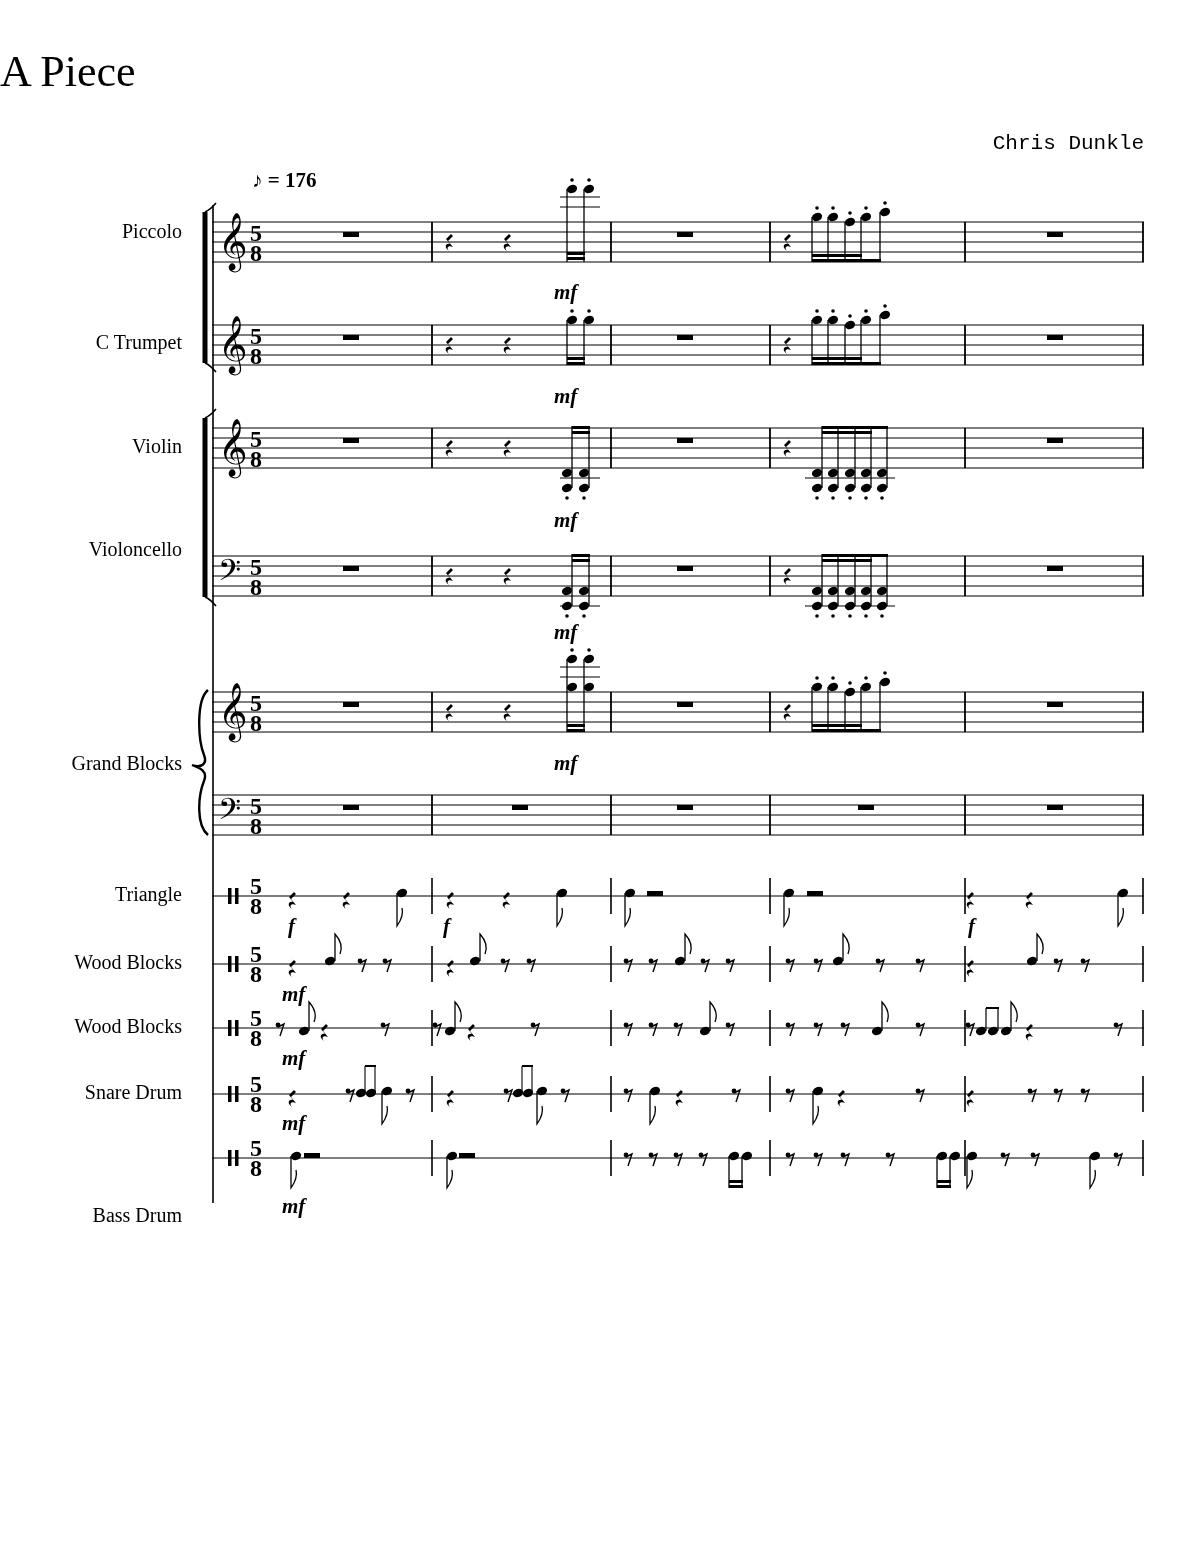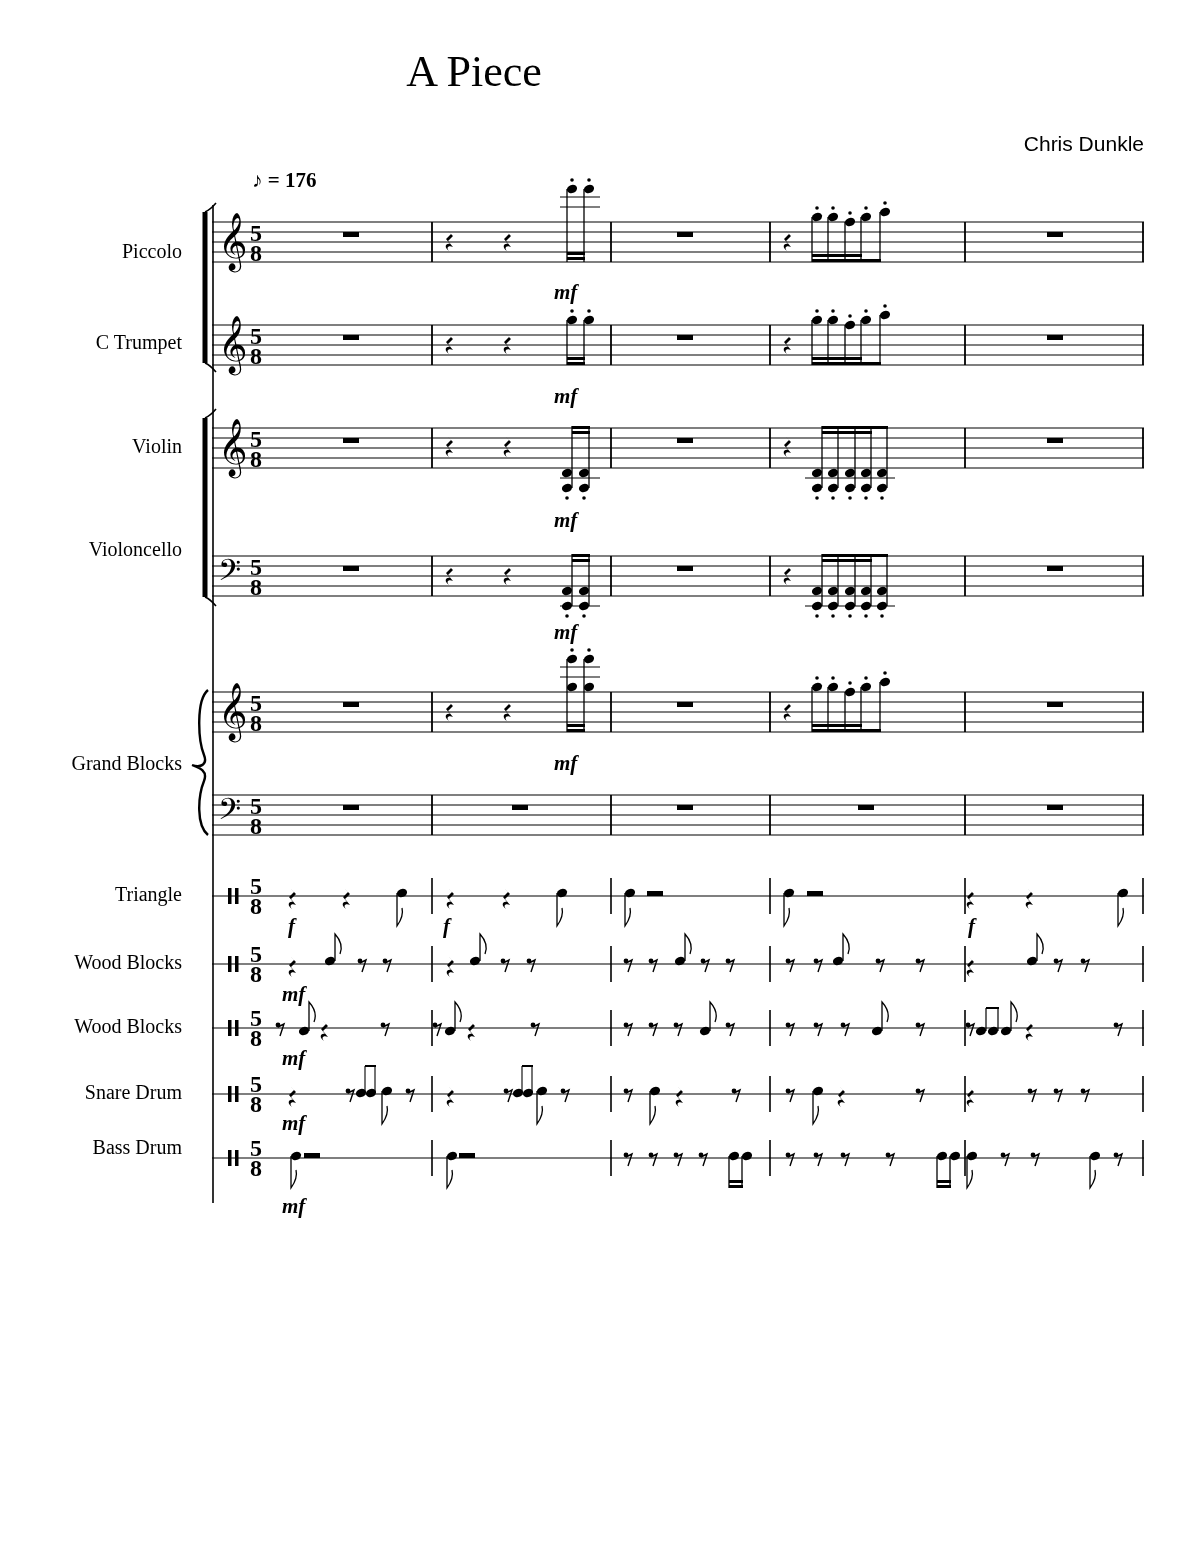--- a/index.html
+++ b/index.html
@@ -1,40 +1,40 @@
 <!DOCTYPE html>
 <html><head>
 <meta charset="utf-8">
 <style>
   html, body { margin: 0; padding: 0; background: #ffffff; }
   body { width: 1200px; height: 1553px; position: relative; overflow: hidden; font-family: "Liberation Serif", "DejaVu Serif", serif; color: #000; }
-  .title { position: absolute; top: 46px; left: 0; width: 948px; text-align: center; font-size: 44px; font-family: "Liberation Serif", serif; }
-  .composer { position: absolute; top: 132px; right: 56px; font-size: 21px; font-family: Liberation Sans, sans-serif; }
+  .title { position: absolute; top: 46px; left: 0; width: 948px; text-align: left; font-size: 44px; font-family: "Liberation Serif", serif; }
+  .composer { position: absolute; top: 132px; right: 56px; font-size: 21px; font-family: Liberation Mono, monospace; }
   .label { position: absolute; right: 1018px; font-size: 20px; font-family: "Liberation Serif", serif; white-space: nowrap; text-align: right; }
   svg.score { position: absolute; left: 0; top: 0; }
   .tempo { position: absolute; left: 252px; top: 168px; font-size: 21px; font-weight: bold; font-family: "Liberation Serif", serif; }
   .dyn { position: absolute; font-size: 21px; font-style: italic; font-weight: bold; font-family: "Liberation Serif", serif; }
 </style>
 </head>
 <body>
 
 <div class="title">A Piece</div>
 <div class="composer">Chris Dunkle</div>
 <div class="tempo"><span>♪</span> <span>= 176</span></div>
 
-<div class="label" style="top:240px;font-family:Liberation Serif, serif;">Piccolo</div>
+<div class="label" style="top:220px;font-family:Liberation Serif, serif;">Piccolo</div>
 <div class="label" style="top:331px;text-align:center;">C Trumpet</div>
 <div class="label" style="top:435px;margin-left:20px;">Violin</div>
 <div class="label" style="top:538px;">Violoncello</div>
 <div class="label" style="top:752px;">Grand Blocks</div>
 <div class="label" style="top:883px;">Triangle</div>
 <div class="label" style="top:951px;">Wood Blocks</div>
 <div class="label" style="top:1015px;">Wood Blocks</div>
 <div class="label" style="top:1081px;">Snare Drum</div>
-<div class="label" style="top:1136px;margin-left:20px;">Bass Drum</div>
+<div class="label" style="top:1204px;margin-left:20px;">Bass Drum</div>
 
 <div class="dyn" style="left:554px;top:280px;">mf</div>
 <div class="dyn" style="left:554px;top:384px;">mf</div>
 <div class="dyn" style="left:554px;top:508px;">mf</div>
 <div class="dyn" style="left:554px;top:620px;">mf</div>
 <div class="dyn" style="left:554px;top:751px;">mf</div>
 <div class="dyn" style="left:288px;top:914px;">f</div>
 <div class="dyn" style="left:443px;top:914px;">f</div>
 <div class="dyn" style="left:968px;top:914px;">f</div>
 <div class="dyn" style="left:282px;top:982px;">mf</div>

